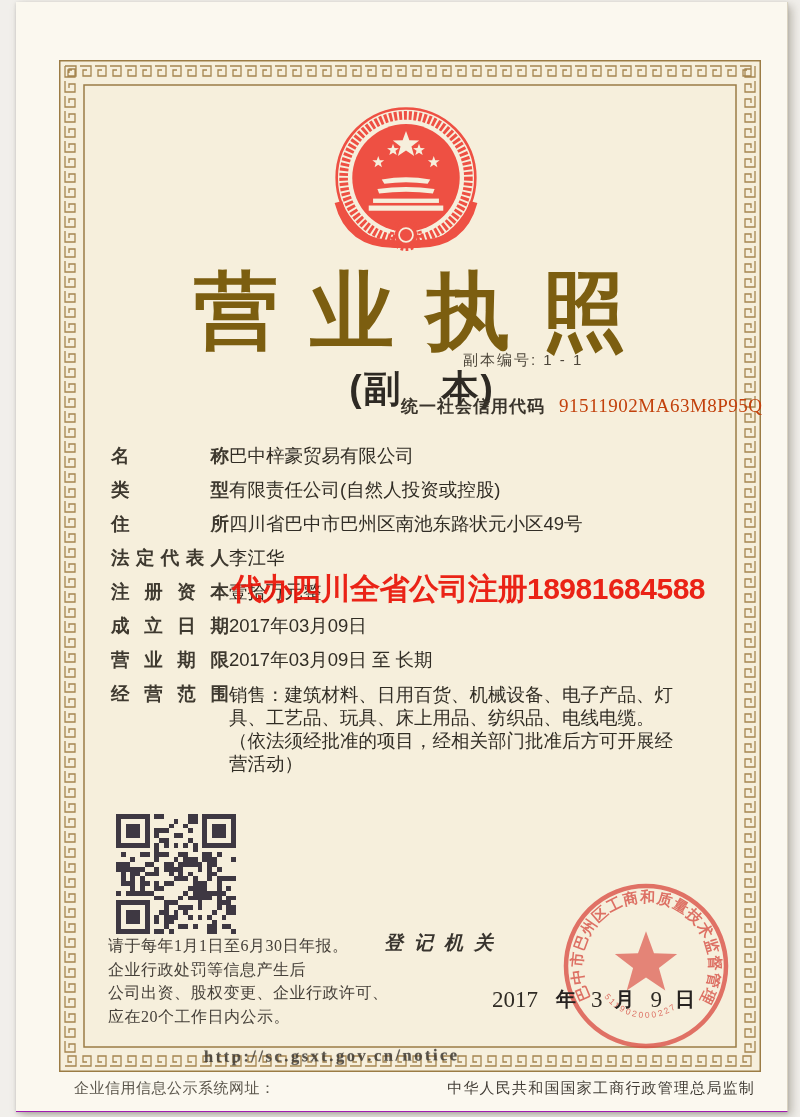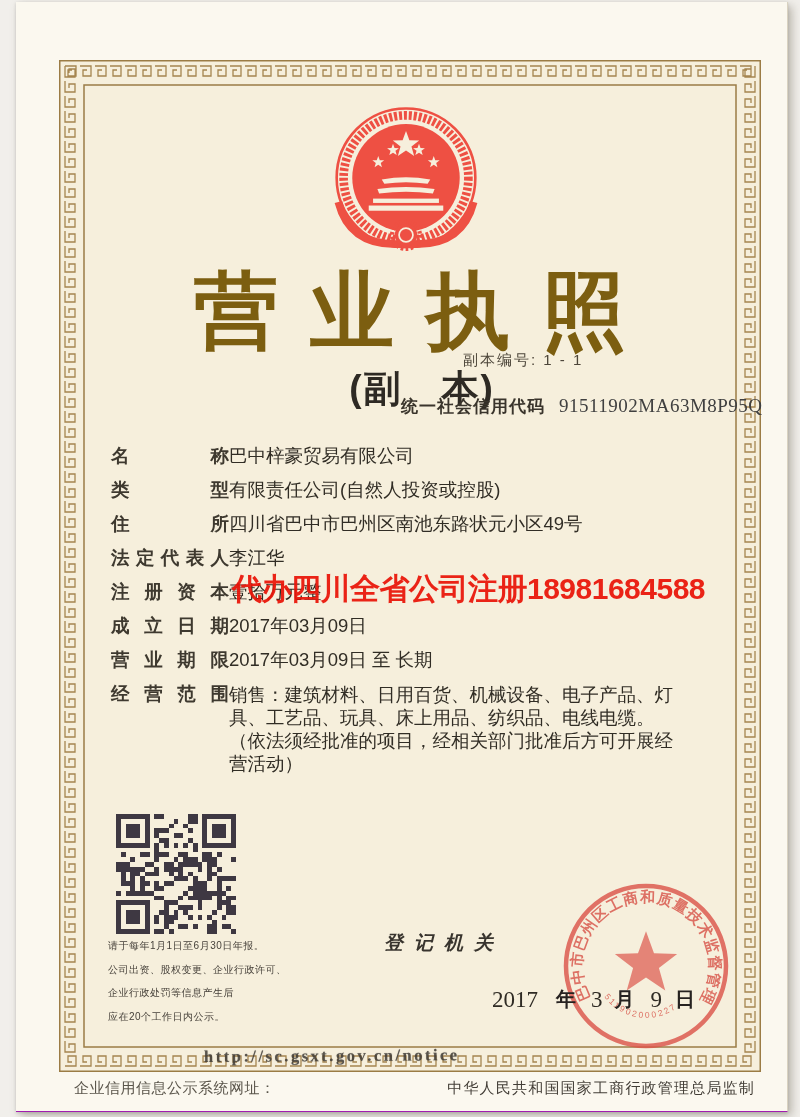--- a/index.html
+++ b/index.html
@@ -26,40 +26,40 @@
            font-family:"Liberation Serif", serif; font-weight:700; font-size:84px; line-height:92px;
            color:#7c5e10; letter-spacing:32px; text-indent:32px; }
 
   #copy-no { left:447px; top:349px; font-size:15px; color:#4d463a; letter-spacing:2px; }
 
   #copy-label { left:43px; top:362px; width:702px; text-align:center;
                 font-size:37px; font-weight:700; color:#2e2a24; letter-spacing:2px;margin-left:12px; }
 
   #credit-line { left:385px; top:393px; display:flex; align-items:baseline; gap:14px; }
   #credit-label { font-size:17px; font-weight:700; color:#3a352c; letter-spacing:1px; }
-  #credit-code  { font-family:"Liberation Serif", serif; font-size:19px; color:#404040; letter-spacing:.5px;text-align:right; }
+  #credit-code  { font-family:"Liberation Serif", serif; font-size:19px; color:#c2410c; letter-spacing:.5px;text-align:right; }
 
   
   #fields { left:95px; top:443px; width:580px; }
   .frow { display:flex; margin-bottom:13px; }
   .flabel { width:118px; min-width:118px; display:flex; justify-content:space-between;
             font-size:18.5px; font-weight:600; color:#3e392f; line-height:21px; }
   .fvalue { font-size:18.5px; color:#312d25; line-height:21px; width:447px; }
   .frow.scope .fvalue { line-height:23px; }
 
   
   #watermark { left:216px; top:567px; font-size:30px; font-weight:700; color:#ea1408;
                letter-spacing:-.5px; white-space:nowrap; opacity:.93; z-index:6; }
 
   
   #qr { left:100px; top:812px; z-index:2; }
 
   
-  #notes { left:92px; top:932px; width:290px; font-size:10px; line-height:23.5px;
-           color:#46413a; letter-spacing:.5px; }
+  #notes { left:92px; top:932px; width:290px; font-size:16px; line-height:23.5px;
+           color:#46413a; letter-spacing:.5px;font-family:Liberation Serif, serif; }
 
   
   #registry { left:368px; top:928px; font-size:19px; font-weight:600; color:#38342e; letter-spacing:11px;font-style:italic; }
 
   
   #seal { left:540px; top:874px; z-index:2; }
 
   
   #date { left:476px; top:984px; display:flex; align-items:flex-end; z-index:3; }
   #date .num { font-family:"Liberation Serif", serif; font-size:23px; color:#2f2b24; }
@@ -196,22 +196,22 @@
     </div>
 
     <div id="watermark" class="abs">代办四川全省公司注册18981684588</div>
 
     <svg id="qr" class="abs" width="120" height="120" viewBox="0 0 25 25">
         <path d="M0,0h1v1h-1zM1,0h1v1h-1zM2,0h1v1h-1zM3,0h1v1h-1zM4,0h1v1h-1zM5,0h1v1h-1zM6,0h1v1h-1zM8,0h1v1h-1zM9,0h1v1h-1zM15,0h1v1h-1zM16,0h1v1h-1zM18,0h1v1h-1zM19,0h1v1h-1zM20,0h1v1h-1zM21,0h1v1h-1zM22,0h1v1h-1zM23,0h1v1h-1zM24,0h1v1h-1zM0,1h1v1h-1zM6,1h1v1h-1zM12,1h1v1h-1zM15,1h1v1h-1zM16,1h1v1h-1zM18,1h1v1h-1zM24,1h1v1h-1zM0,2h1v1h-1zM2,2h1v1h-1zM3,2h1v1h-1zM4,2h1v1h-1zM6,2h1v1h-1zM11,2h1v1h-1zM14,2h1v1h-1zM18,2h1v1h-1zM20,2h1v1h-1zM21,2h1v1h-1zM22,2h1v1h-1zM24,2h1v1h-1zM0,3h1v1h-1zM2,3h1v1h-1zM3,3h1v1h-1zM4,3h1v1h-1zM6,3h1v1h-1zM8,3h1v1h-1zM9,3h1v1h-1zM10,3h1v1h-1zM15,3h1v1h-1zM18,3h1v1h-1zM20,3h1v1h-1zM21,3h1v1h-1zM22,3h1v1h-1zM24,3h1v1h-1zM0,4h1v1h-1zM2,4h1v1h-1zM3,4h1v1h-1zM4,4h1v1h-1zM6,4h1v1h-1zM8,4h1v1h-1zM12,4h1v1h-1zM13,4h1v1h-1zM18,4h1v1h-1zM20,4h1v1h-1zM21,4h1v1h-1zM22,4h1v1h-1zM24,4h1v1h-1zM0,5h1v1h-1zM6,5h1v1h-1zM9,5h1v1h-1zM10,5h1v1h-1zM15,5h1v1h-1zM18,5h1v1h-1zM24,5h1v1h-1zM0,6h1v1h-1zM1,6h1v1h-1zM2,6h1v1h-1zM3,6h1v1h-1zM4,6h1v1h-1zM5,6h1v1h-1zM6,6h1v1h-1zM8,6h1v1h-1zM10,6h1v1h-1zM12,6h1v1h-1zM14,6h1v1h-1zM16,6h1v1h-1zM18,6h1v1h-1zM19,6h1v1h-1zM20,6h1v1h-1zM21,6h1v1h-1zM22,6h1v1h-1zM23,6h1v1h-1zM24,6h1v1h-1zM8,7h1v1h-1zM16,7h1v1h-1zM1,8h1v1h-1zM5,8h1v1h-1zM6,8h1v1h-1zM8,8h1v1h-1zM9,8h1v1h-1zM10,8h1v1h-1zM13,8h1v1h-1zM14,8h1v1h-1zM18,8h1v1h-1zM19,8h1v1h-1zM21,8h1v1h-1zM3,9h1v1h-1zM8,9h1v1h-1zM12,9h1v1h-1zM14,9h1v1h-1zM15,9h1v1h-1zM16,9h1v1h-1zM18,9h1v1h-1zM19,9h1v1h-1zM20,9h1v1h-1zM24,9h1v1h-1zM0,10h1v1h-1zM1,10h1v1h-1zM2,10h1v1h-1zM6,10h1v1h-1zM7,10h1v1h-1zM10,10h1v1h-1zM11,10h1v1h-1zM13,10h1v1h-1zM14,10h1v1h-1zM15,10h1v1h-1zM16,10h1v1h-1zM17,10h1v1h-1zM19,10h1v1h-1zM20,10h1v1h-1zM0,11h1v1h-1zM1,11h1v1h-1zM2,11h1v1h-1zM3,11h1v1h-1zM4,11h1v1h-1zM5,11h1v1h-1zM8,11h1v1h-1zM10,11h1v1h-1zM11,11h1v1h-1zM12,11h1v1h-1zM13,11h1v1h-1zM17,11h1v1h-1zM19,11h1v1h-1zM21,11h1v1h-1zM1,12h1v1h-1zM3,12h1v1h-1zM4,12h1v1h-1zM6,12h1v1h-1zM7,12h1v1h-1zM8,12h1v1h-1zM11,12h1v1h-1zM13,12h1v1h-1zM15,12h1v1h-1zM19,12h1v1h-1zM20,12h1v1h-1zM1,13h1v1h-1zM3,13h1v1h-1zM5,13h1v1h-1zM12,13h1v1h-1zM13,13h1v1h-1zM14,13h1v1h-1zM16,13h1v1h-1zM19,13h1v1h-1zM21,13h1v1h-1zM22,13h1v1h-1zM23,13h1v1h-1zM24,13h1v1h-1zM1,14h1v1h-1zM2,14h1v1h-1zM3,14h1v1h-1zM5,14h1v1h-1zM6,14h1v1h-1zM8,14h1v1h-1zM10,14h1v1h-1zM11,14h1v1h-1zM16,14h1v1h-1zM17,14h1v1h-1zM18,14h1v1h-1zM21,14h1v1h-1zM3,15h1v1h-1zM5,15h1v1h-1zM8,15h1v1h-1zM9,15h1v1h-1zM15,15h1v1h-1zM16,15h1v1h-1zM17,15h1v1h-1zM18,15h1v1h-1zM21,15h1v1h-1zM23,15h1v1h-1zM0,16h1v1h-1zM2,16h1v1h-1zM3,16h1v1h-1zM4,16h1v1h-1zM5,16h1v1h-1zM6,16h1v1h-1zM7,16h1v1h-1zM14,16h1v1h-1zM16,16h1v1h-1zM17,16h1v1h-1zM18,16h1v1h-1zM19,16h1v1h-1zM20,16h1v1h-1zM21,16h1v1h-1zM22,16h1v1h-1zM8,17h1v1h-1zM9,17h1v1h-1zM13,17h1v1h-1zM15,17h1v1h-1zM16,17h1v1h-1zM17,17h1v1h-1zM18,17h1v1h-1zM19,17h1v1h-1zM21,17h1v1h-1zM23,17h1v1h-1zM24,17h1v1h-1zM0,18h1v1h-1zM1,18h1v1h-1zM2,18h1v1h-1zM3,18h1v1h-1zM4,18h1v1h-1zM5,18h1v1h-1zM6,18h1v1h-1zM10,18h1v1h-1zM11,18h1v1h-1zM12,18h1v1h-1zM17,18h1v1h-1zM21,18h1v1h-1zM22,18h1v1h-1zM23,18h1v1h-1zM0,19h1v1h-1zM6,19h1v1h-1zM10,19h1v1h-1zM13,19h1v1h-1zM14,19h1v1h-1zM15,19h1v1h-1zM17,19h1v1h-1zM21,19h1v1h-1zM23,19h1v1h-1zM24,19h1v1h-1zM0,20h1v1h-1zM2,20h1v1h-1zM3,20h1v1h-1zM4,20h1v1h-1zM6,20h1v1h-1zM9,20h1v1h-1zM10,20h1v1h-1zM12,20h1v1h-1zM14,20h1v1h-1zM20,20h1v1h-1zM23,20h1v1h-1zM24,20h1v1h-1zM0,21h1v1h-1zM2,21h1v1h-1zM3,21h1v1h-1zM4,21h1v1h-1zM6,21h1v1h-1zM8,21h1v1h-1zM10,21h1v1h-1zM11,21h1v1h-1zM12,21h1v1h-1zM15,21h1v1h-1zM17,21h1v1h-1zM19,21h1v1h-1zM22,21h1v1h-1zM0,22h1v1h-1zM2,22h1v1h-1zM3,22h1v1h-1zM4,22h1v1h-1zM6,22h1v1h-1zM8,22h1v1h-1zM10,22h1v1h-1zM11,22h1v1h-1zM20,22h1v1h-1zM0,23h1v1h-1zM6,23h1v1h-1zM10,23h1v1h-1zM13,23h1v1h-1zM14,23h1v1h-1zM16,23h1v1h-1zM19,23h1v1h-1zM20,23h1v1h-1zM22,23h1v1h-1zM23,23h1v1h-1zM0,24h1v1h-1zM1,24h1v1h-1zM2,24h1v1h-1zM3,24h1v1h-1zM4,24h1v1h-1zM5,24h1v1h-1zM6,24h1v1h-1zM8,24h1v1h-1zM9,24h1v1h-1zM11,24h1v1h-1zM19,24h1v1h-1zM20,24h1v1h-1zM24,24h1v1h-1z" fill="#3e3842" shape-rendering="crispEdges"></path>
       </svg>
 
     <div id="notes" class="abs">
       <div>请于每年1月1日至6月30日年报。</div>
+      <div>企业行政处罚等信息产生后</div>
       <div>公司出资、股权变更、企业行政许可、</div>
-      <div>企业行政处罚等信息产生后</div>
       <div>应在20个工作日内公示。</div>
     </div>
 
     <div id="registry" class="abs">登记机关</div>
 
     <svg id="seal" class="abs" width="180" height="180" viewBox="0 0 180 180">
       <defs>
         <path id="sealTop" d="M34.6,122 A64,64 0 1 1 145.4,122" fill="none"></path>
         <path id="sealBottom" d="M42.9,112 A52,52 0 0 0 137.1,112" fill="none"></path>
       </defs>

